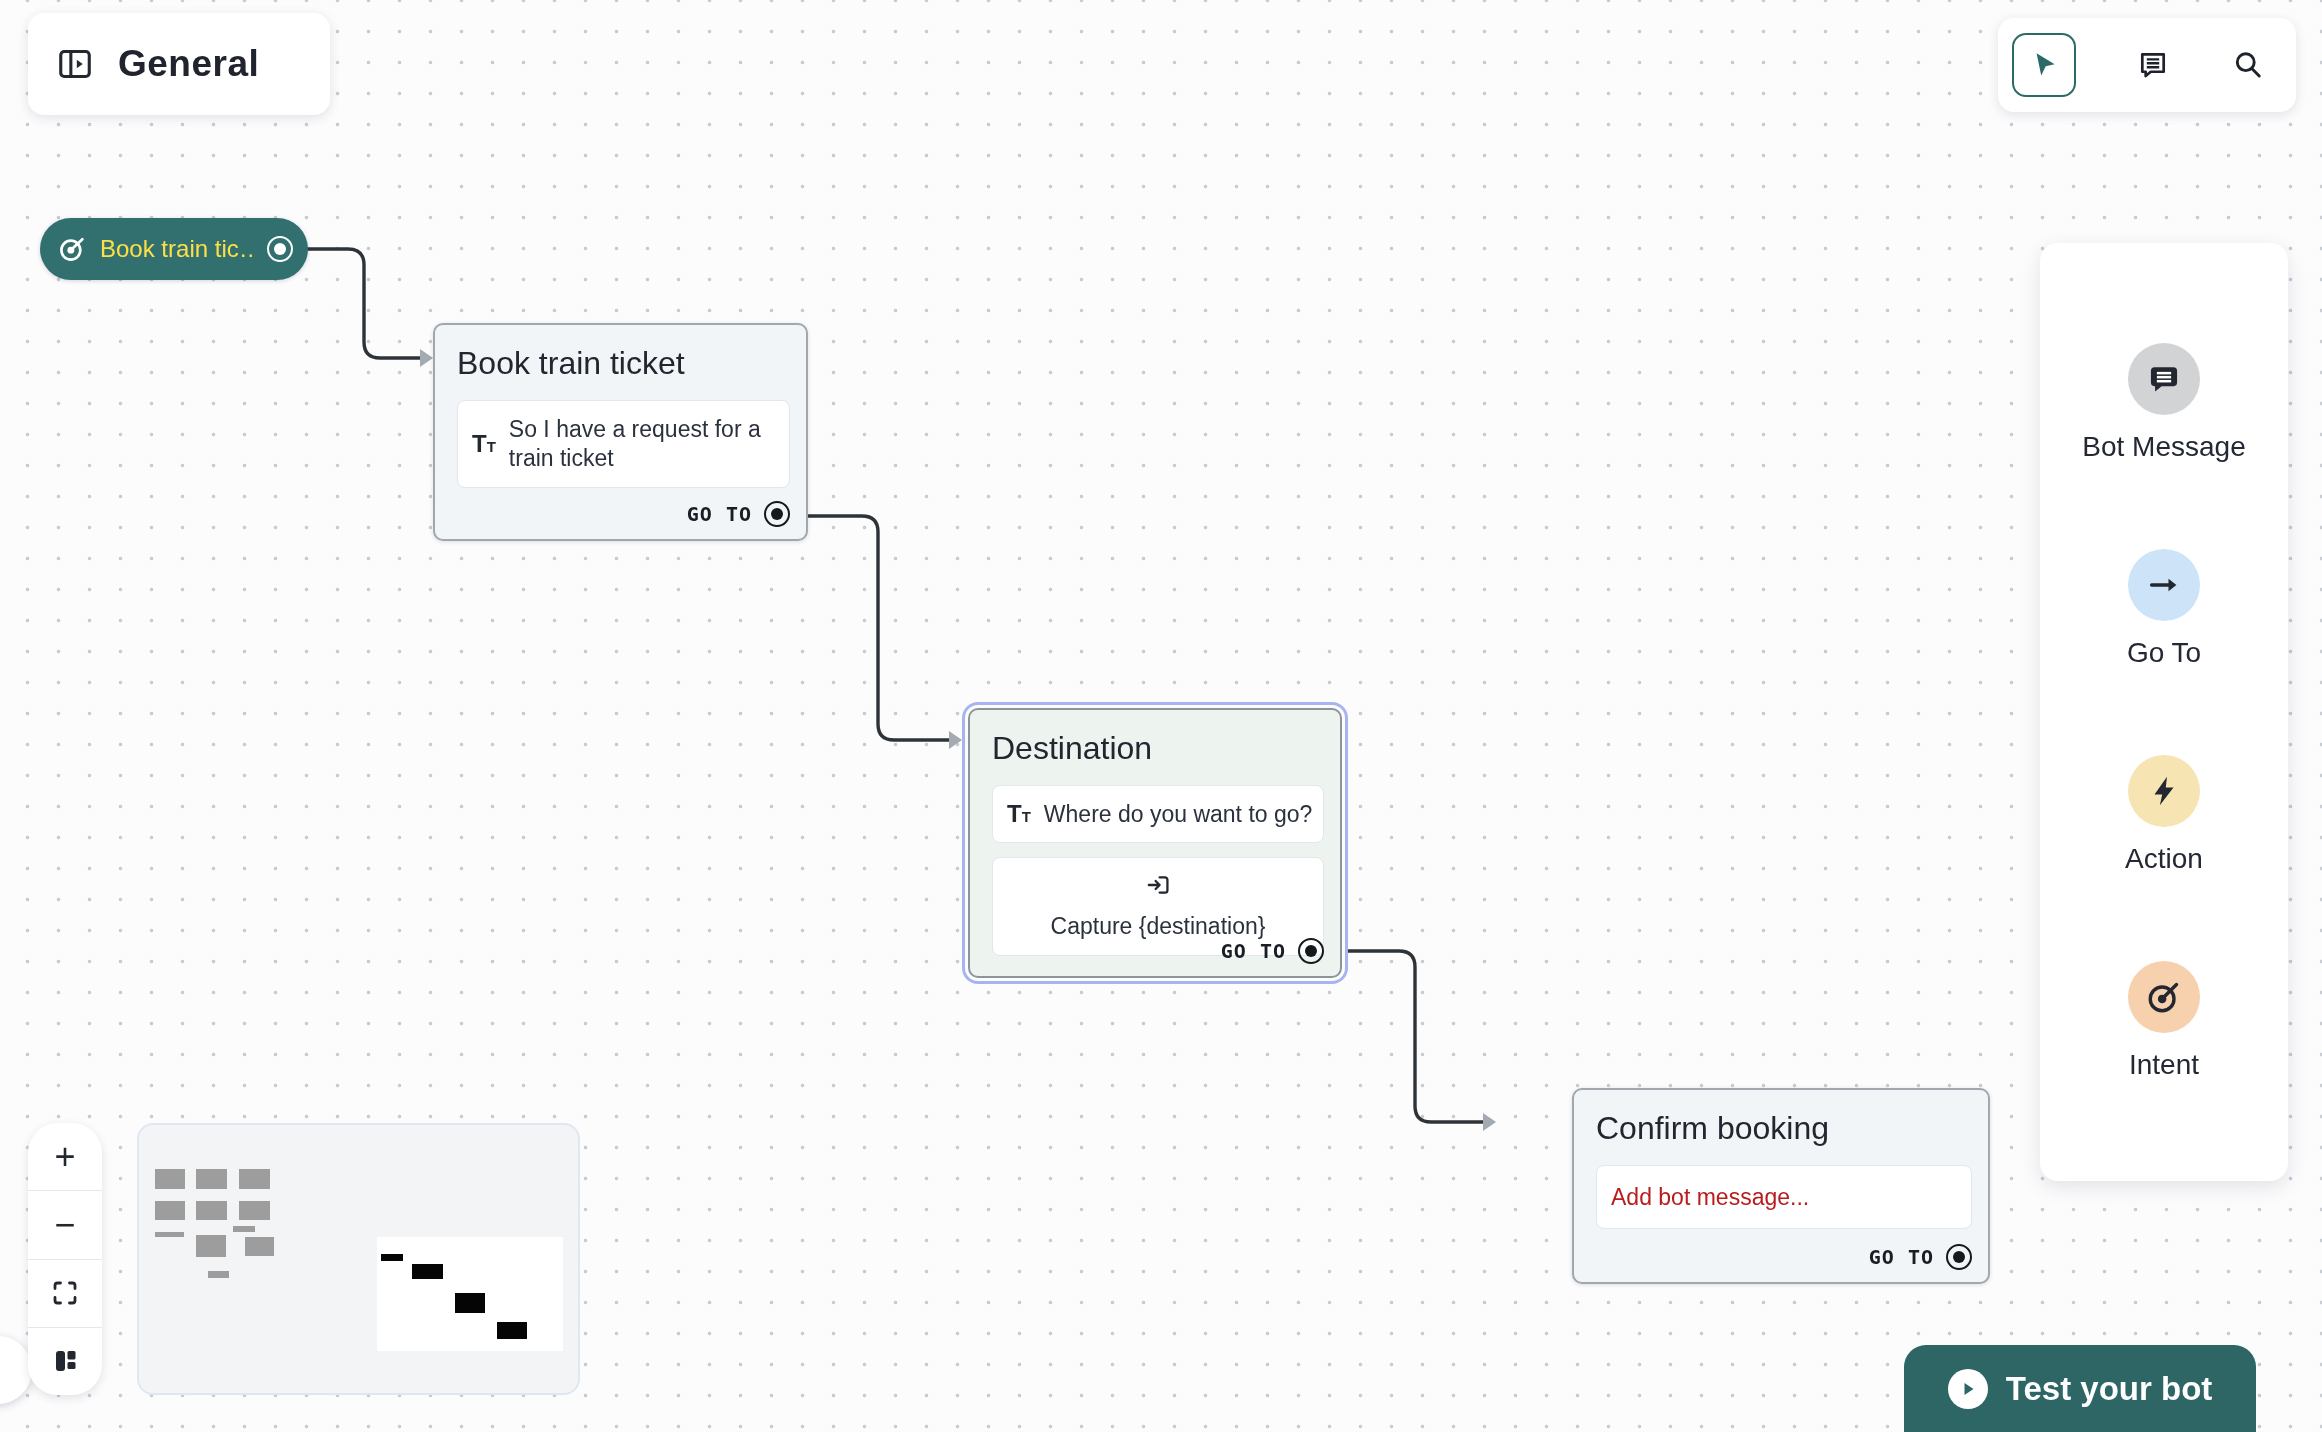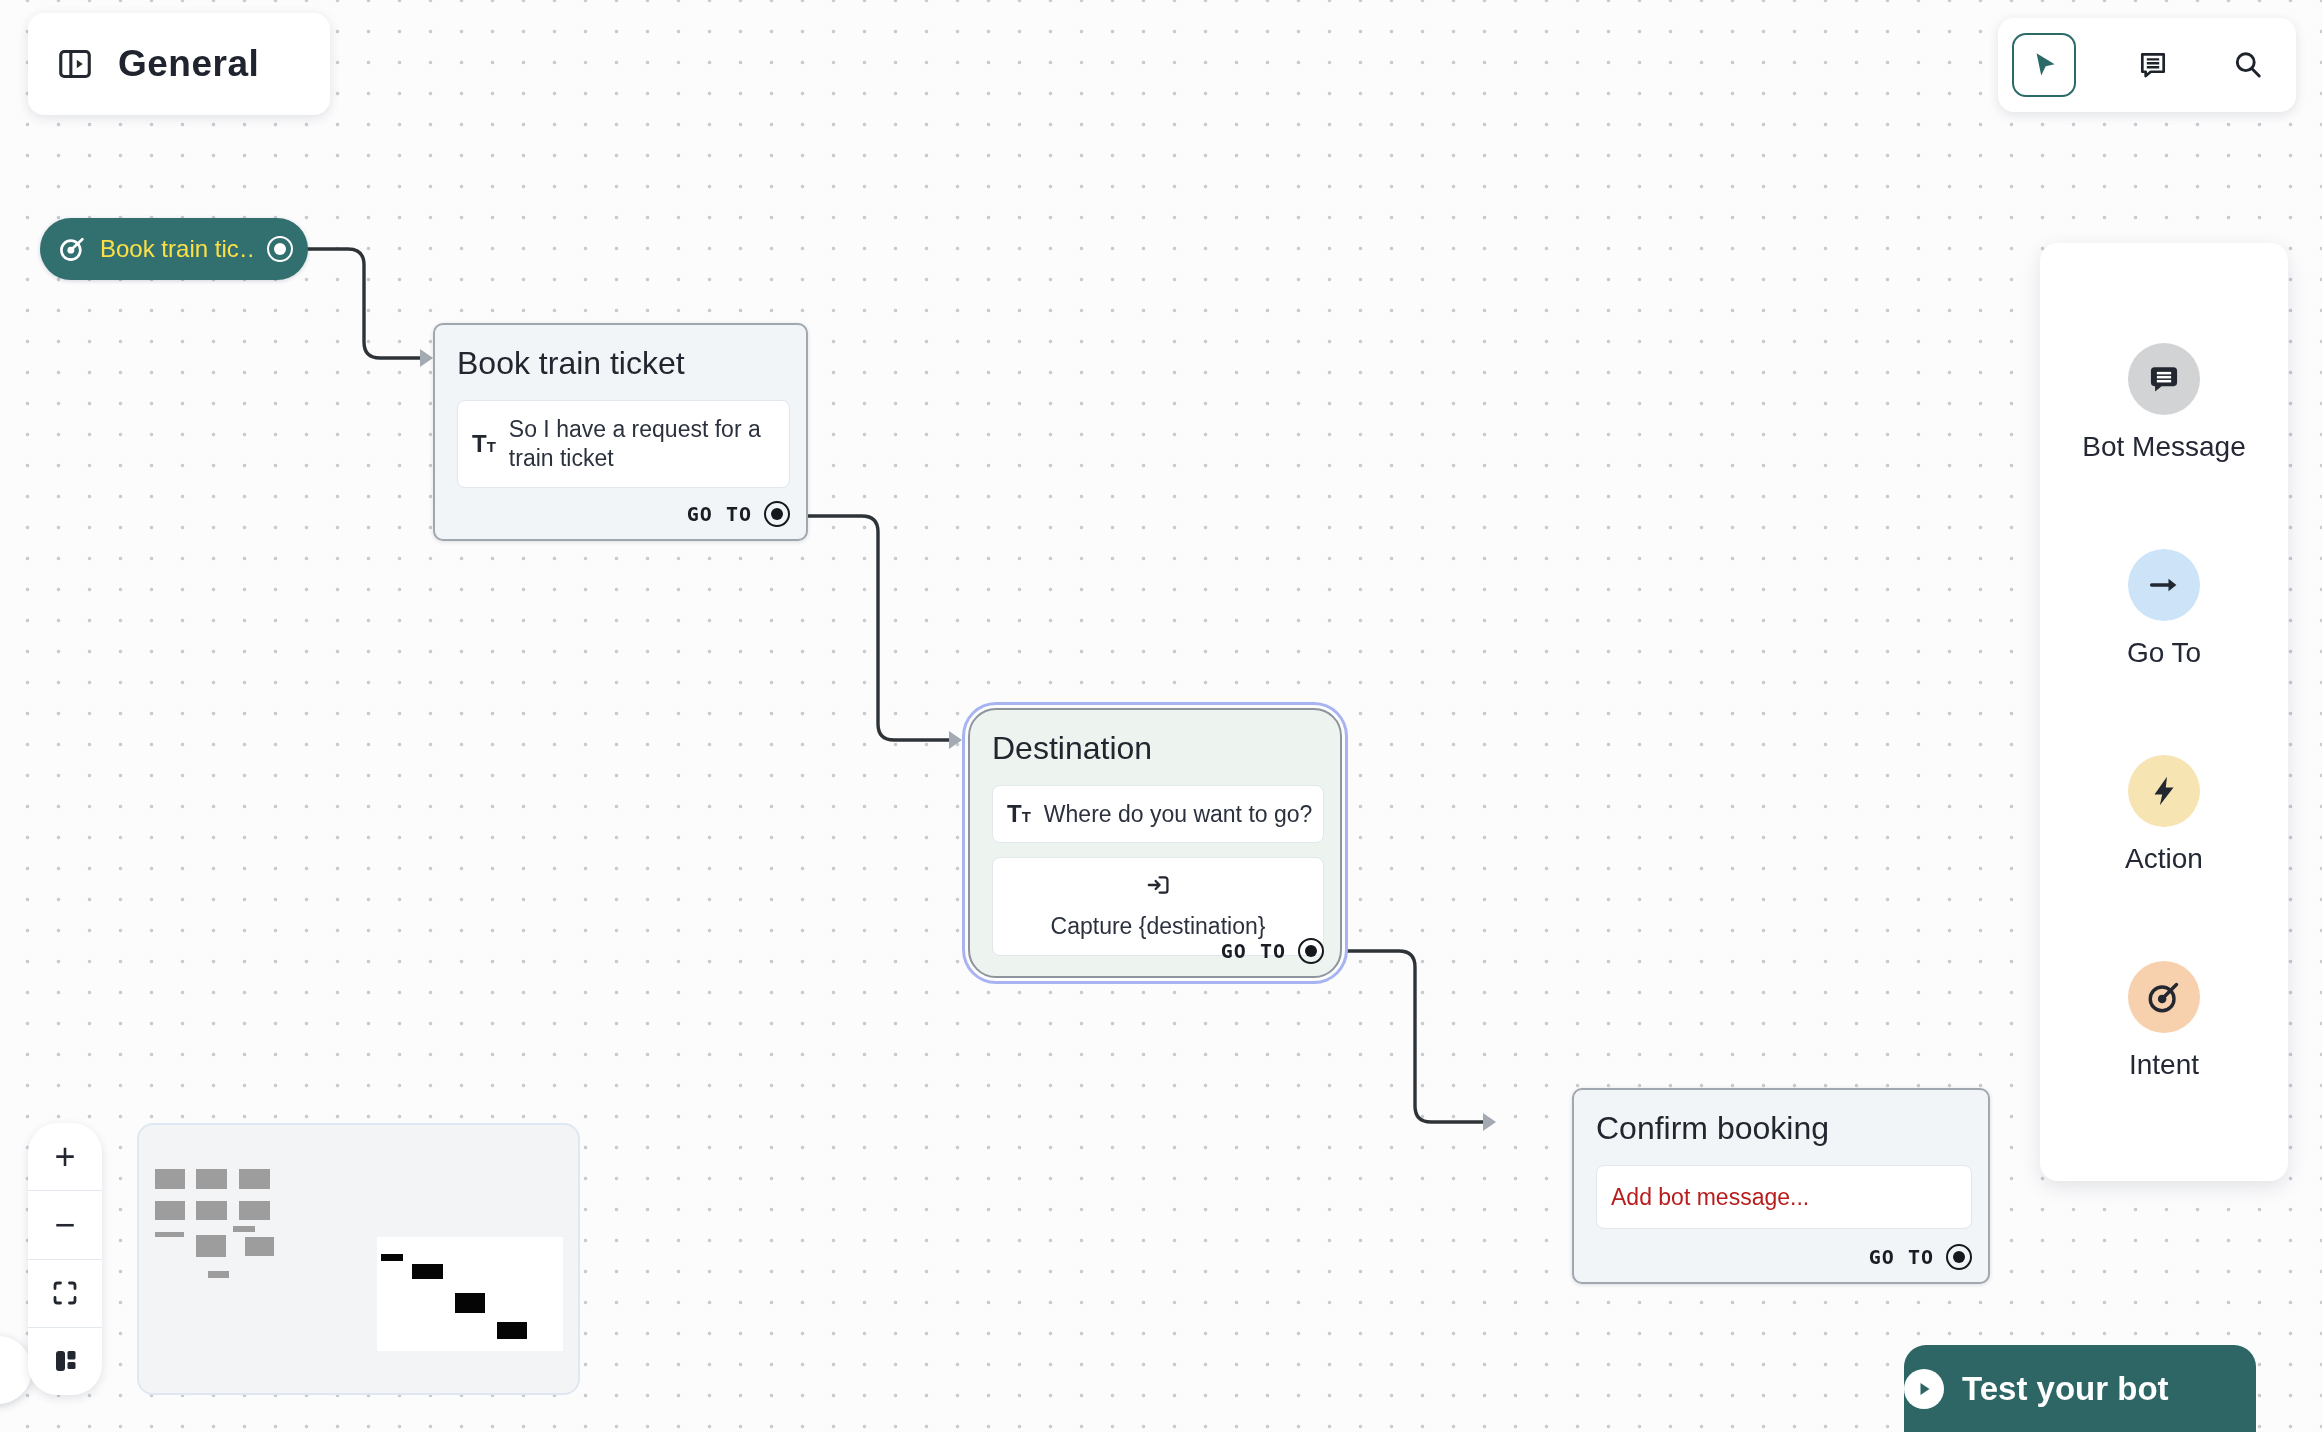--- a/index.html
+++ b/index.html
@@ -60,21 +60,21 @@
   }
   .goto-label {
     font-family:"DejaVu Sans Mono", monospace; font-weight:700;
     font-size:20px; letter-spacing:1px; color:#191d24;
   }
   .tticon { font-weight:800; color:#23272f; font-size:24px; line-height:1; flex:0 0 auto; }
   .tticon small { font-size:15px; font-weight:800; }
   .stepicon { flex:0 0 auto; margin-top:1px; }
 
   #node-1 { left:433px; top:323px; width:375px; height:218px; }
-  #node-2 { left:968px; top:708px; width:374px; height:270px;border-radius:28px; }
+  #node-2 { left:968px; top:708px; width:374px; height:270px; }
   #node-2 .step .txt { white-space:nowrap; }
   #node-3 { left:1572px; top:1088px; width:418px; height:196px; }
 
   
   .flow-chip {
     position:absolute; left:28px; top:13px; width:302px; height:102px; z-index:5;
     background:#fff; border-radius:16px; box-shadow:0 3px 12px rgba(30,40,60,.12);
     display:flex; align-items:center; gap:24px; padding-left:28px; cursor:pointer;
   }
   .flow-chip .title { font-size:37px; font-weight:700; color:#20242e; letter-spacing:.5px; }
@@ -130,21 +130,21 @@
     background:#f3f4f6; border:2px solid #dfe7f2; border-radius:16px; overflow:hidden;
   }
   .mm-node { position:absolute; background:#9d9d9d; }
   .mm-viewport { position:absolute; left:238px; top:112px; width:186px; height:114px; background:#fff; cursor:grab; }
   .mm-black { position:absolute; background:#050505; }
 
   
   .test-btn {
     position:absolute; left:1904px; top:1345px; width:352px; height:87px; z-index:5;
     background:#2d6665; border-radius:22px 22px 0 0;
-    display:flex; align-items:center; justify-content:flex-start; gap:18px;
+    display:flex; align-items:center; justify-content:center; gap:18px;
     color:#fff; cursor:pointer;
   }
   .test-btn .lbl { font-size:33px; font-weight:700; }
   .play-circle {
     width:40px; height:40px; border-radius:50%; background:#fff;
     display:flex; align-items:center; justify-content:center;
   }
 </style>
 </head>
 <body>

